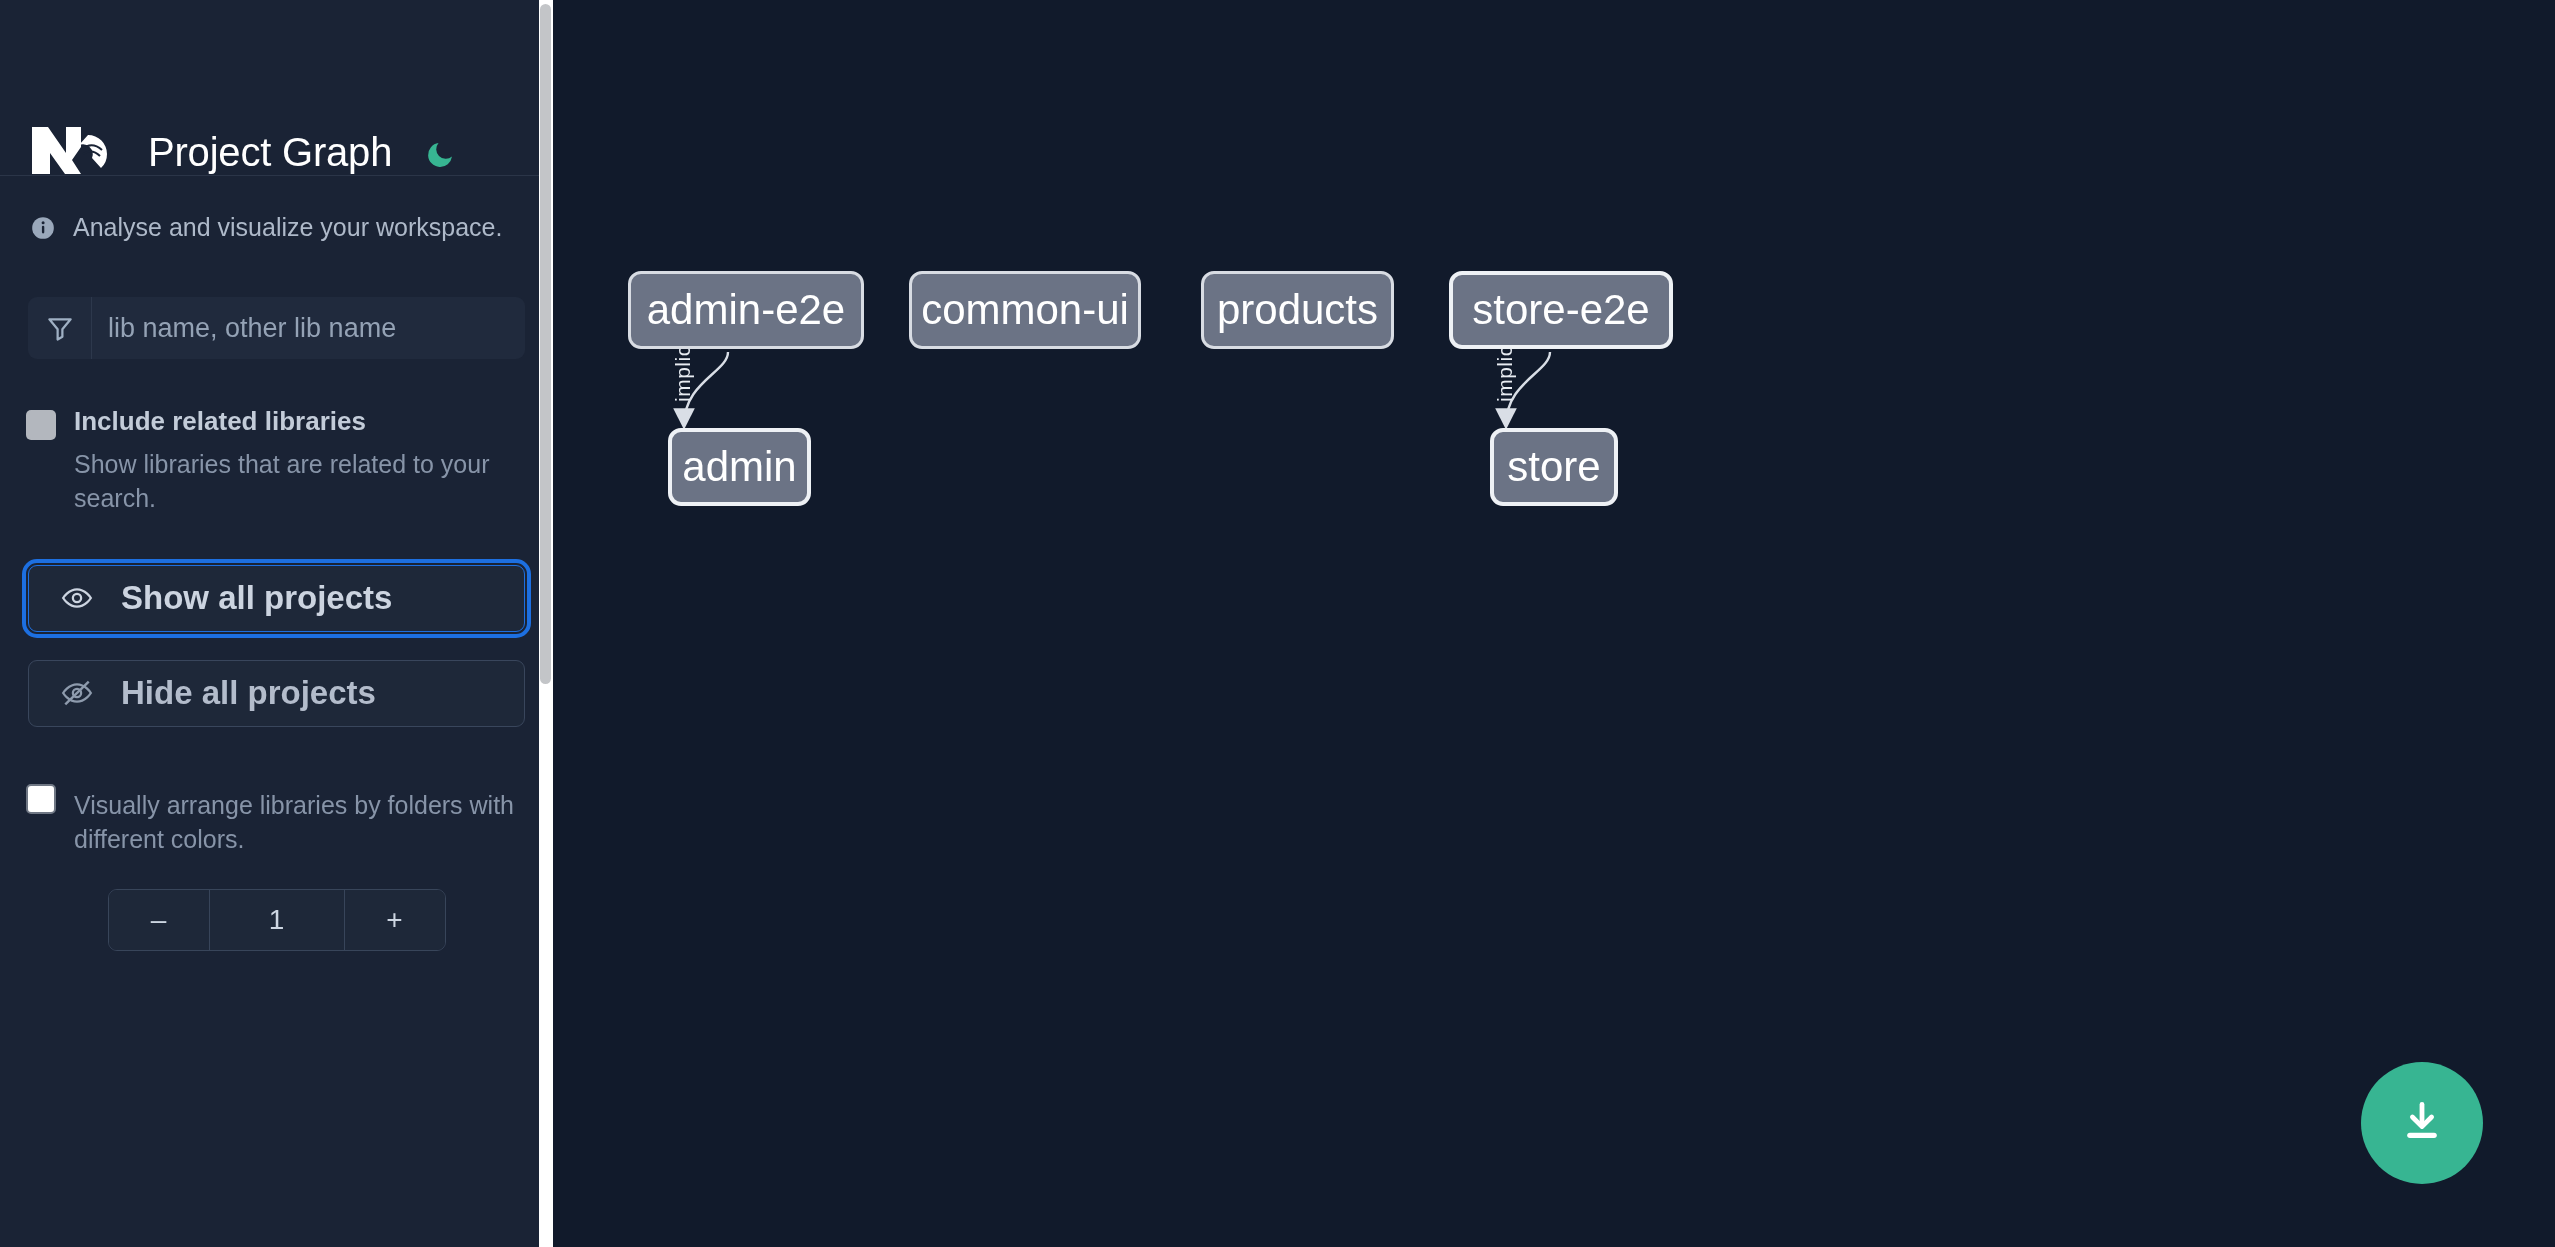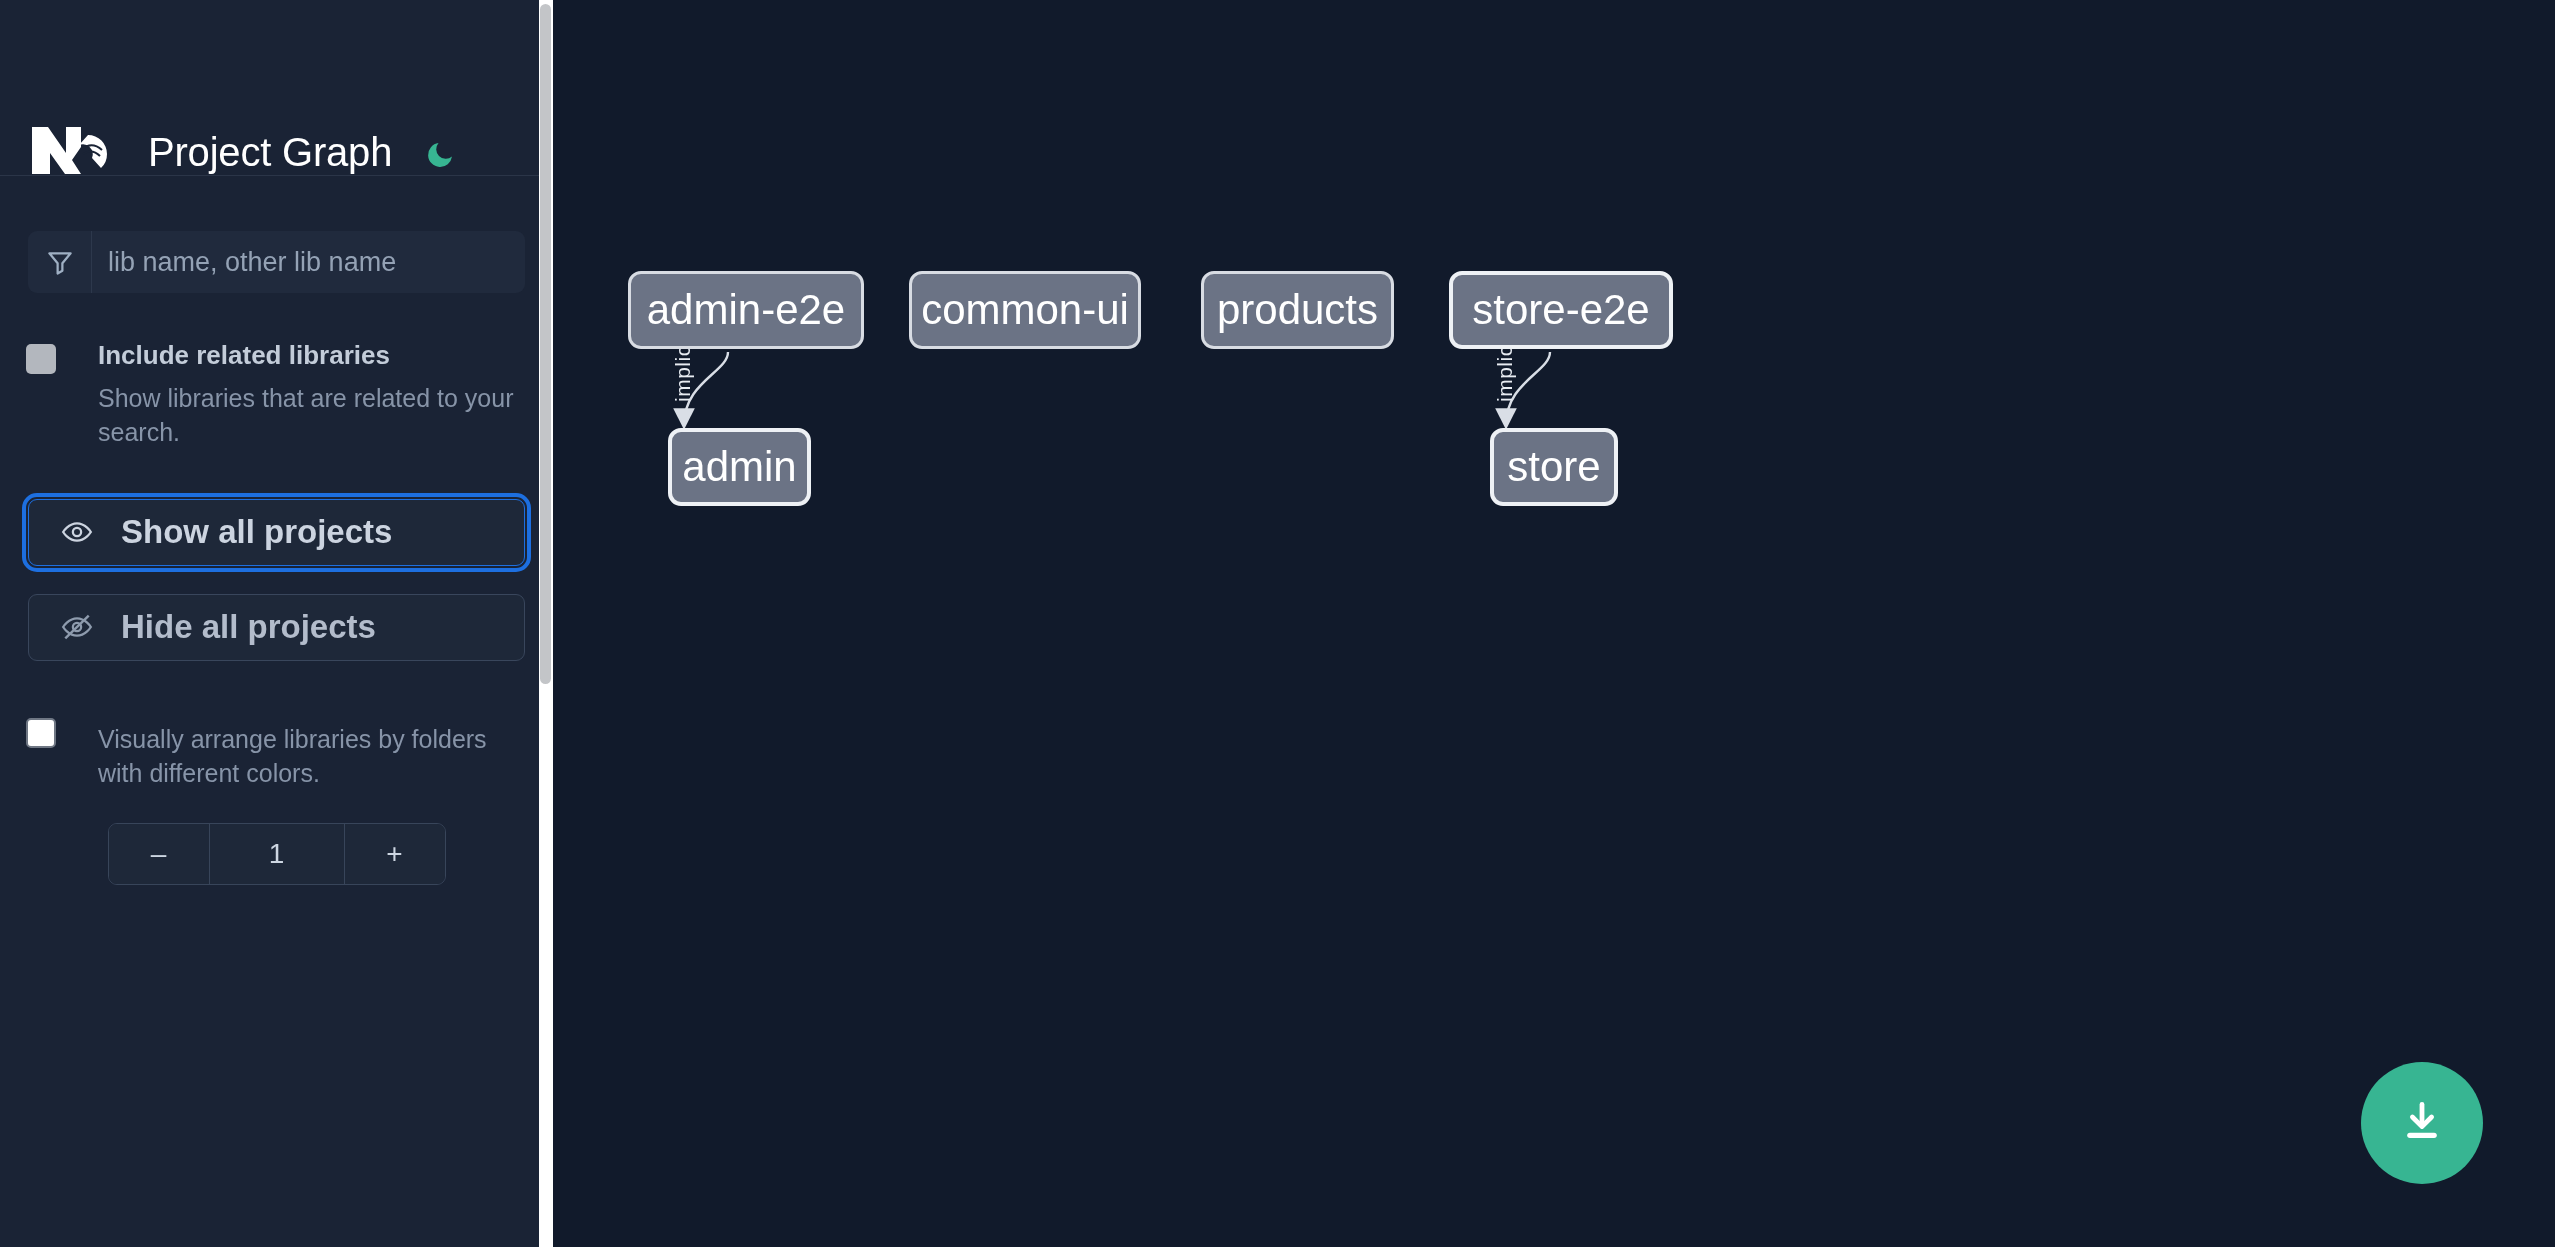--- a/index.html
+++ b/index.html
@@ -107,21 +107,20 @@
     font-size: 27px;
     color: #cfd8e3;
     padding: 0 16px;
   }
   .search-input::placeholder { color: #94a2b5; }
 
   
   .opt {
     display: flex;
     padding: 0 28px 0 26px;
-    gap: 24px;
   }
   .opt-checkbox {
     width: 30px; height: 30px;
     flex: 0 0 30px;
     margin-top: 5px;
     margin-right: 18px;
     border-radius: 5px;
     cursor: pointer;
     position: relative;
   }
@@ -293,20 +292,30 @@
         </svg>
       </span>
       <h1 class="app-title">Project Graph</h1>
       <span class="theme-toggle">
         <svg viewBox="0 0 24 24" width="32" height="32">
           <path fill="#37b592" d="M21 13.2A9 9 0 1 1 10.9 3a7.2 7.2 0 0 0 10.1 10.2z"></path>
         </svg>
       </span>
     </div>
 
+    <div class="tagline-row">
+      <span class="info-icon">
+        <svg viewBox="0 0 24 24" width="26" height="26">
+          <circle cx="12" cy="12" r="10" fill="#9aa8bb"></circle>
+          <rect x="11" y="10" width="2.2" height="7" rx="1" fill="#1a2335"></rect>
+          <circle cx="12.1" cy="7.2" r="1.4" fill="#1a2335"></circle>
+        </svg>
+      </span>
+      <span class="tagline-text">Analyse and visualize your workspace.</span>
+    </div>
 
     <div class="search-wrap">
       <span class="search-icon-cell">
         <svg viewBox="0 0 24 24" width="30" height="30">
           <path fill="none" stroke="#9fb0c4" stroke-width="1.8" stroke-linejoin="round" d="M3.5 5h17l-6.6 8v6l-3.8 2.2V13z"></path>
         </svg>
       </span>
       <input class="search-input" type="text" placeholder="lib name, other lib name" style="">
     </div>
 

